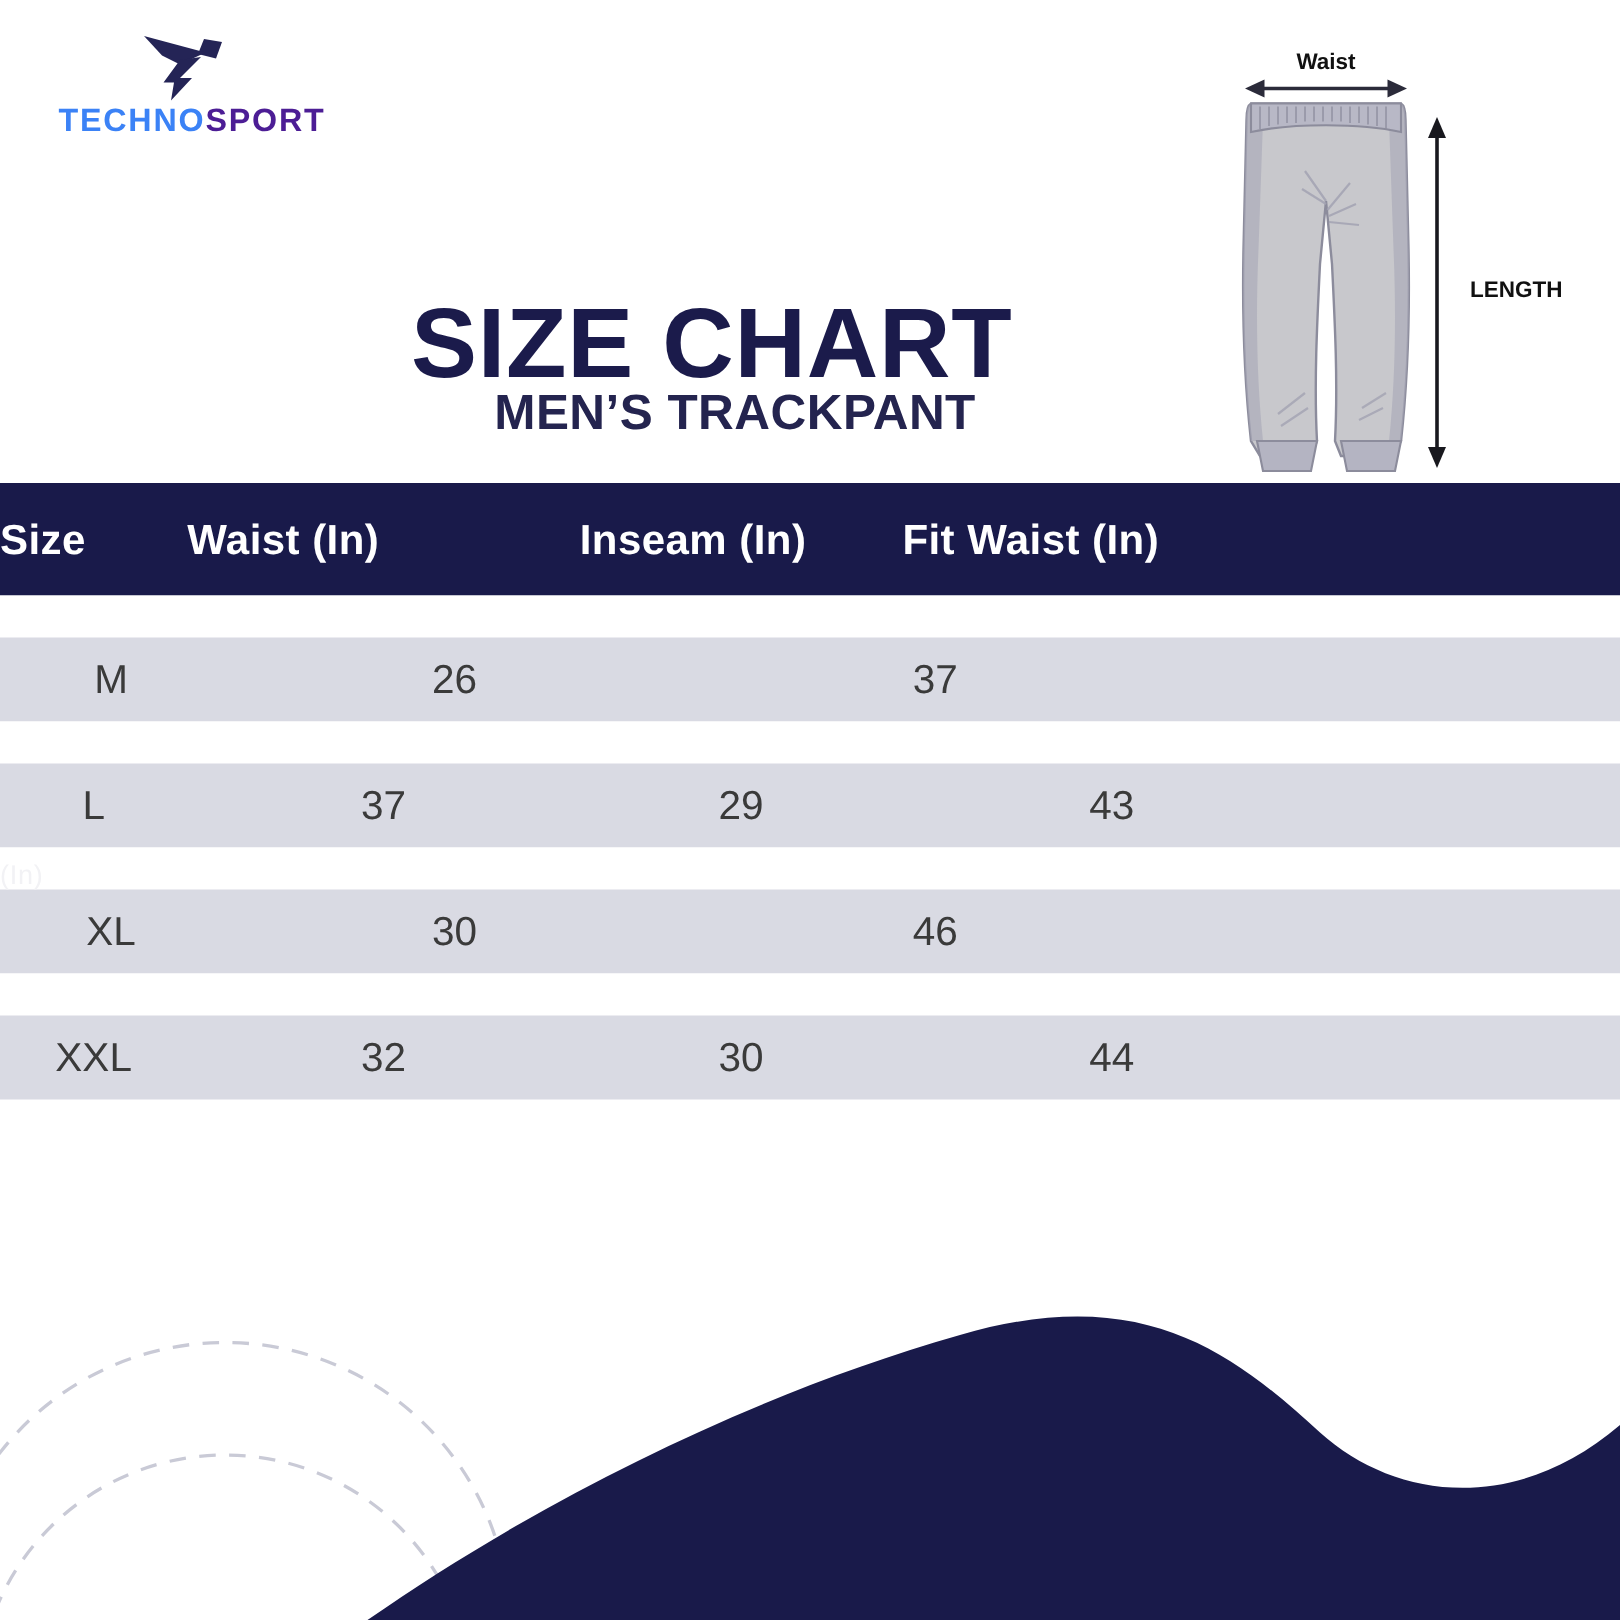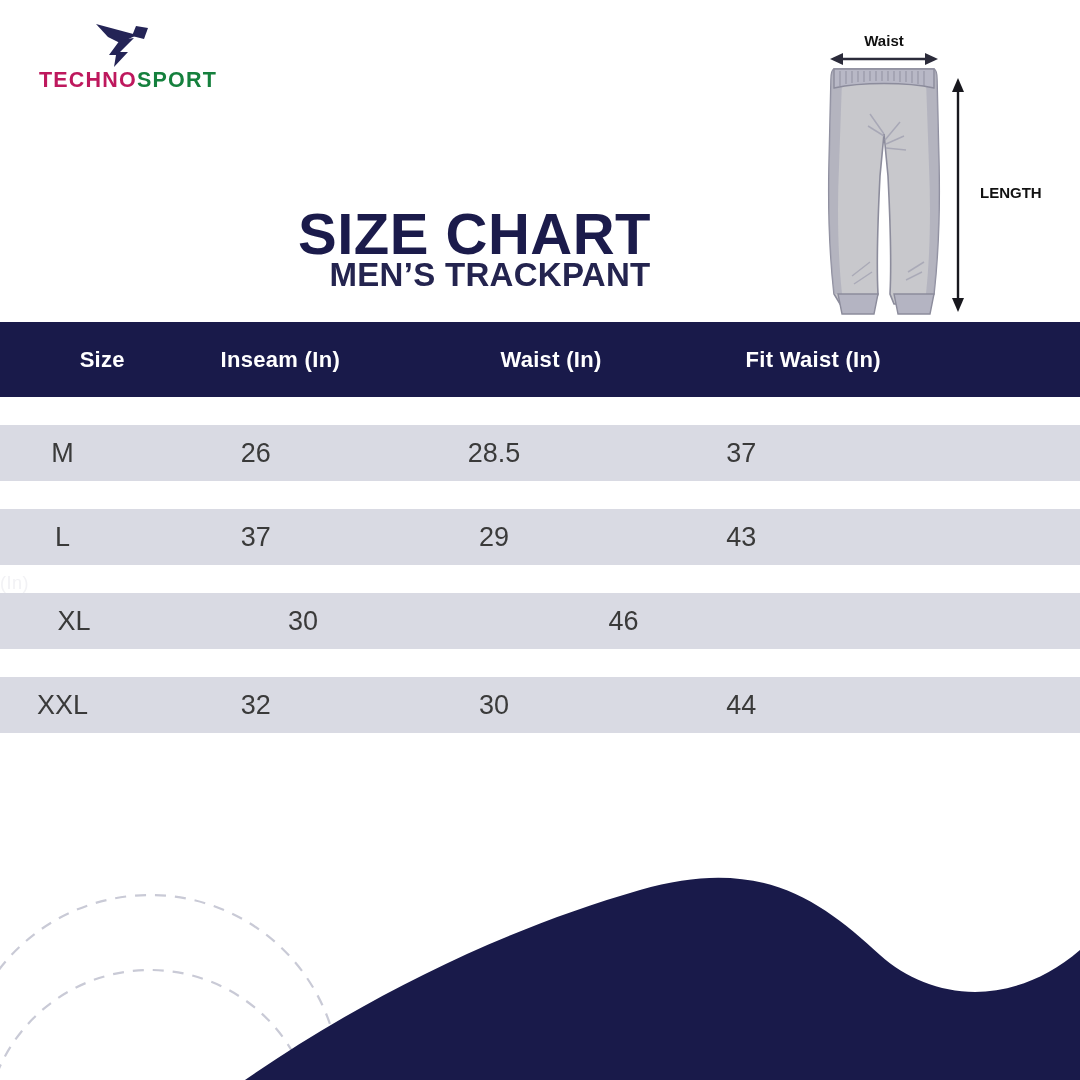--- a/index.html
+++ b/index.html
@@ -36,29 +36,29 @@
   .logo-word {
     position:absolute;
     left:0px; top:46px;
     width:220px;
     font-size:21.5px;
     font-weight:bold;
     letter-spacing:1.2px;
     white-space:nowrap;
     text-align:center;
   }
-  .logo-techno { color:#be185d; }
-  .logo-sport  { color:#15803d;text-align:center; }
+  .logo-techno { color:#3b82f6; }
+  .logo-sport  { color:#4c1d95;text-align:center; }
 
   
   .title-main {
     position:absolute;
-    left:0; top:200px; width:949px;
-    text-align:center;
-    font-size:58px;
+    left:0; top:190px; width:949px;
+    text-align:center;
+    font-size:66px;
     font-weight:bold;
     letter-spacing:0.5px;
     color:#1B1B4B;
   }
   .title-sub {
     position:absolute;
     left:0; top:256px; width:980px;
     text-align:center;
     font-size:33px;
     font-weight:bold;
@@ -80,23 +80,23 @@
     width:1080px;
   }
   .thead {
     height:75px;
     background:#191A4A;
     display:flex;
     align-items:center;
   }
   .thead .cell {
     color:#ffffff;
-    font-size:22px;
-    font-weight:bold;
-    text-align:right;
+    font-size:28px;
+    font-weight:bold;
+    text-align:left;
     letter-spacing:0.3px;
   }
   .rows { position:relative; }
   .trow {
     height:56px;
     display:flex;
     align-items:center;
     background:#D9DAE3;
   }
   .trow.gap { background:#ffffff; height:28px; }
@@ -208,33 +208,32 @@
       <path d="M146 52 L140 66 L152 66 Z" fill="#18181E"></path>
       <path d="M146 286 L140 272 L152 272 Z" fill="#18181E"></path>
     </g>
     <text x="168" y="172" font-family="Liberation Sans, sans-serif" font-size="15" font-weight="bold" fill="#111111">LENGTH</text>
   </svg>
 
   <div class="table">
 
     <div class="thead">
       <div class="cell c-size">Size</div>
+      <div class="cell c-a">Waist (In)</div>
       <div class="cell c-b">Inseam (In)</div>
-      <div class="cell c-a">Waist (In)</div>
       <div class="cell c-c">Fit Waist (In)</div>
       <div class="cell c-pad"></div>
     </div>
 
     <div class="rows">
       <div class="trow gap"></div>
 
       <div class="trow">
         <div class="cell c-size">M</div>
         <div class="cell c-a">26</div>
-        <div class="cell c-b">28.5</div>
         <div class="cell c-c">37</div>
         <div class="cell c-pad"></div>
       </div>
 
       <div class="trow gap"></div>
 
       <div class="trow">
         <div class="cell c-size">L</div>
         <div class="cell c-a">37</div>
         <div class="cell c-b">29</div>

